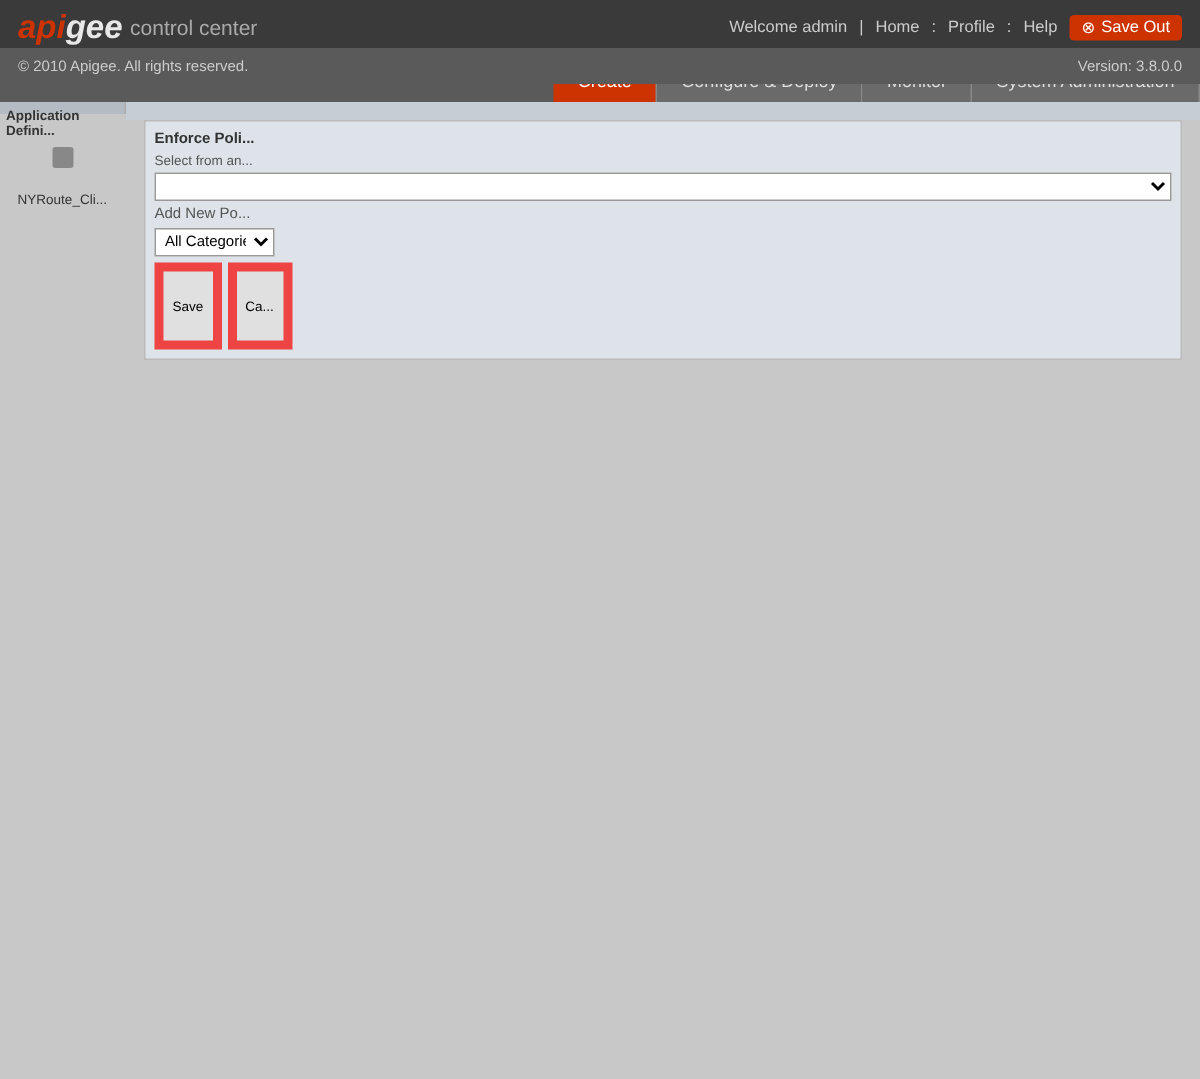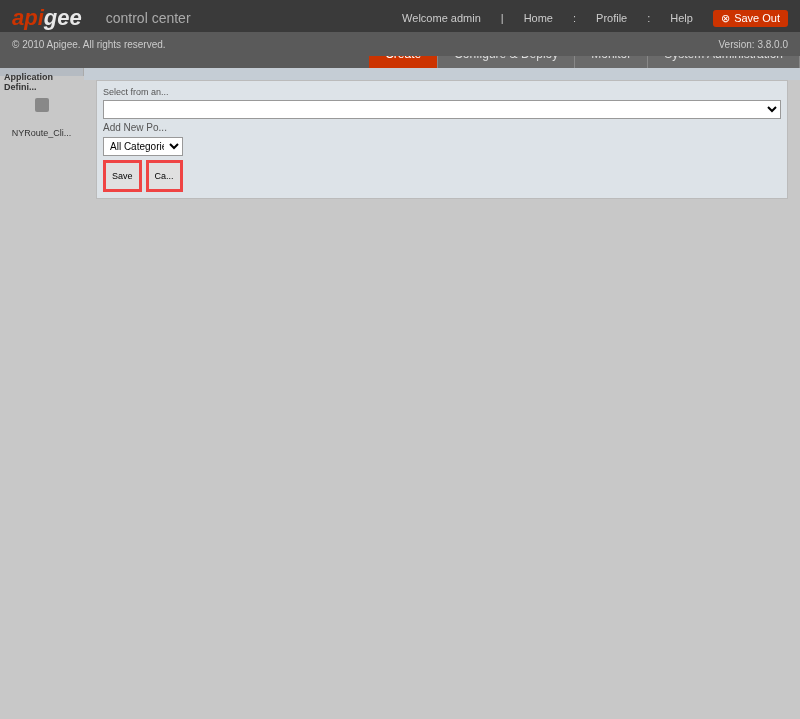--- a/index.html
+++ b/index.html
@@ -1,24 +1,24 @@
 <!DOCTYPE html>
 <html><head>
   <meta charset="utf-8">
   <style>
     * { box-sizing: border-box; margin: 0; padding: 0; }
     body { font-family: Arial, sans-serif; font-size: 12px; background: #c8c8c8; width: 800px; height: 719px; overflow: hidden; }
 
     
     .top-bar { background: #3a3a3a; height: 36px; display: flex; align-items: center; justify-content: space-between; padding: 0 12px; }
-    .logo-area { display: flex; align-items: center; gap: 20px; }
+    .logo-area { display: flex; align-items: center; gap: 1px; }
     .logo-apigee { color: #e8e8e8; font-size: 22px; font-weight: bold; font-style: italic; }
     .logo-apigee span { color: #cc3300; }
     .logo-cc { color: #aaa; font-size: 14px; margin-left: 4px; }
-    .top-right { display: flex; align-items: center; gap: 20px; color: #ccc; font-size: 11px; text-align: right; }
+    .top-right { display: flex; align-items: center; gap: 8px; color: #ccc; font-size: 11px; text-align: right; }
     .top-right a { color: #ccc; text-decoration: none; }
     .sign-out-btn { background: #cc3300; color: white; padding: 2px 8px; border-radius: 3px; font-size: 11px; cursor: pointer; display: flex; align-items: center; gap: 4px; }
 
     
     .nav-tabs { background: #5a5a5a; height: 32px; display: flex; align-items: flex-end; justify-content: flex-end; padding-right: 0; }
     .nav-tab { padding: 6px 16px; font-size: 12px; color: #ddd; cursor: pointer; background: #6a6a6a; border-right: 1px solid #888; height: 28px; display: flex; align-items: center; }
     .nav-tab.active { background: #cc3300; color: white; }
 
     
     .footer { background: #5a5a5a; height: 24px; display: flex; align-items: center; justify-content: space-between; padding: 0 12px; }
@@ -33,21 +33,21 @@
     .left-bg-title { font-size: 9px; font-weight: bold; color: #333; margin-bottom: 4px; }
     .left-bg-item { display: flex; align-items: center; gap: 16px; padding: 2px 2px; cursor: pointer; flex-direction: column; }
     .left-bg-icon { width: 14px; height: 14px; background: #888; border-radius: 2px; }
     .left-bg-label { font-size: 9px; color: #333; }
 
     .center-bg { flex: 1; background: #c5cdd5; }
     .center-bg-inner { background: #dde3e8; margin: 6px; padding: 6px; border: 1px solid #bbb; }
     .center-inner-title { font-size: 10px; font-weight: bold; color: #333; margin-bottom: 4px; }
     .select-box { border: 1px solid #999; background: white; padding: 2px; font-size: 10px; width: 100%; }
     .inner-buttons { display: flex; gap: 4px; margin-top: 4px; }
-    .inner-btn { padding: 8px 6px; font-size: 9px; background: #e0e0e0; border: 3px solid #ef4444; cursor: pointer; }
+    .inner-btn { padding: 18px 6px; font-size: 9px; background: #e0e0e0; border: 6px solid #ef4444; cursor: pointer; }
 
     .cat-box { margin-top: 4px; }
     .cat-select { border: 1px solid #999; background: white; padding: 2px; font-size: 10px; width: 80px; }
   </style>
 </head>
 <body>
 
 <div class="page-wrapper">
 
   <div class="top-bar">
@@ -82,20 +82,21 @@
   <div class="bg-layer" style="position:absolute;top:68px;left:0;right:0;bottom:24px;display:flex;z-index:1;">
     <div class="left-bg">
       <div class="left-bg-title">Application Defini...</div>
       <div class="left-bg-item">
         <div class="left-bg-icon"></div>
         <div class="left-bg-label">NYRoute_Cli...</div>
       </div>
     </div>
     <div class="center-bg" style="padding:6px;">
       <div class="center-bg-inner">
+        <div class="center-inner-title">Enforce Poli...</div>
         <div style="font-size:9px;color:#555;margin-bottom:3px;">Select from an...</div>
         <select class="select-box"></select>
         <div style="font-size:10px;color:#555;margin:3px 0;">Add New Po...</div>
         <div class="cat-box">
           <select class="cat-select">
             <option>All Categories</option>
           </select>
         </div>
         <div class="inner-buttons">
           <button class="inner-btn">Save</button>

